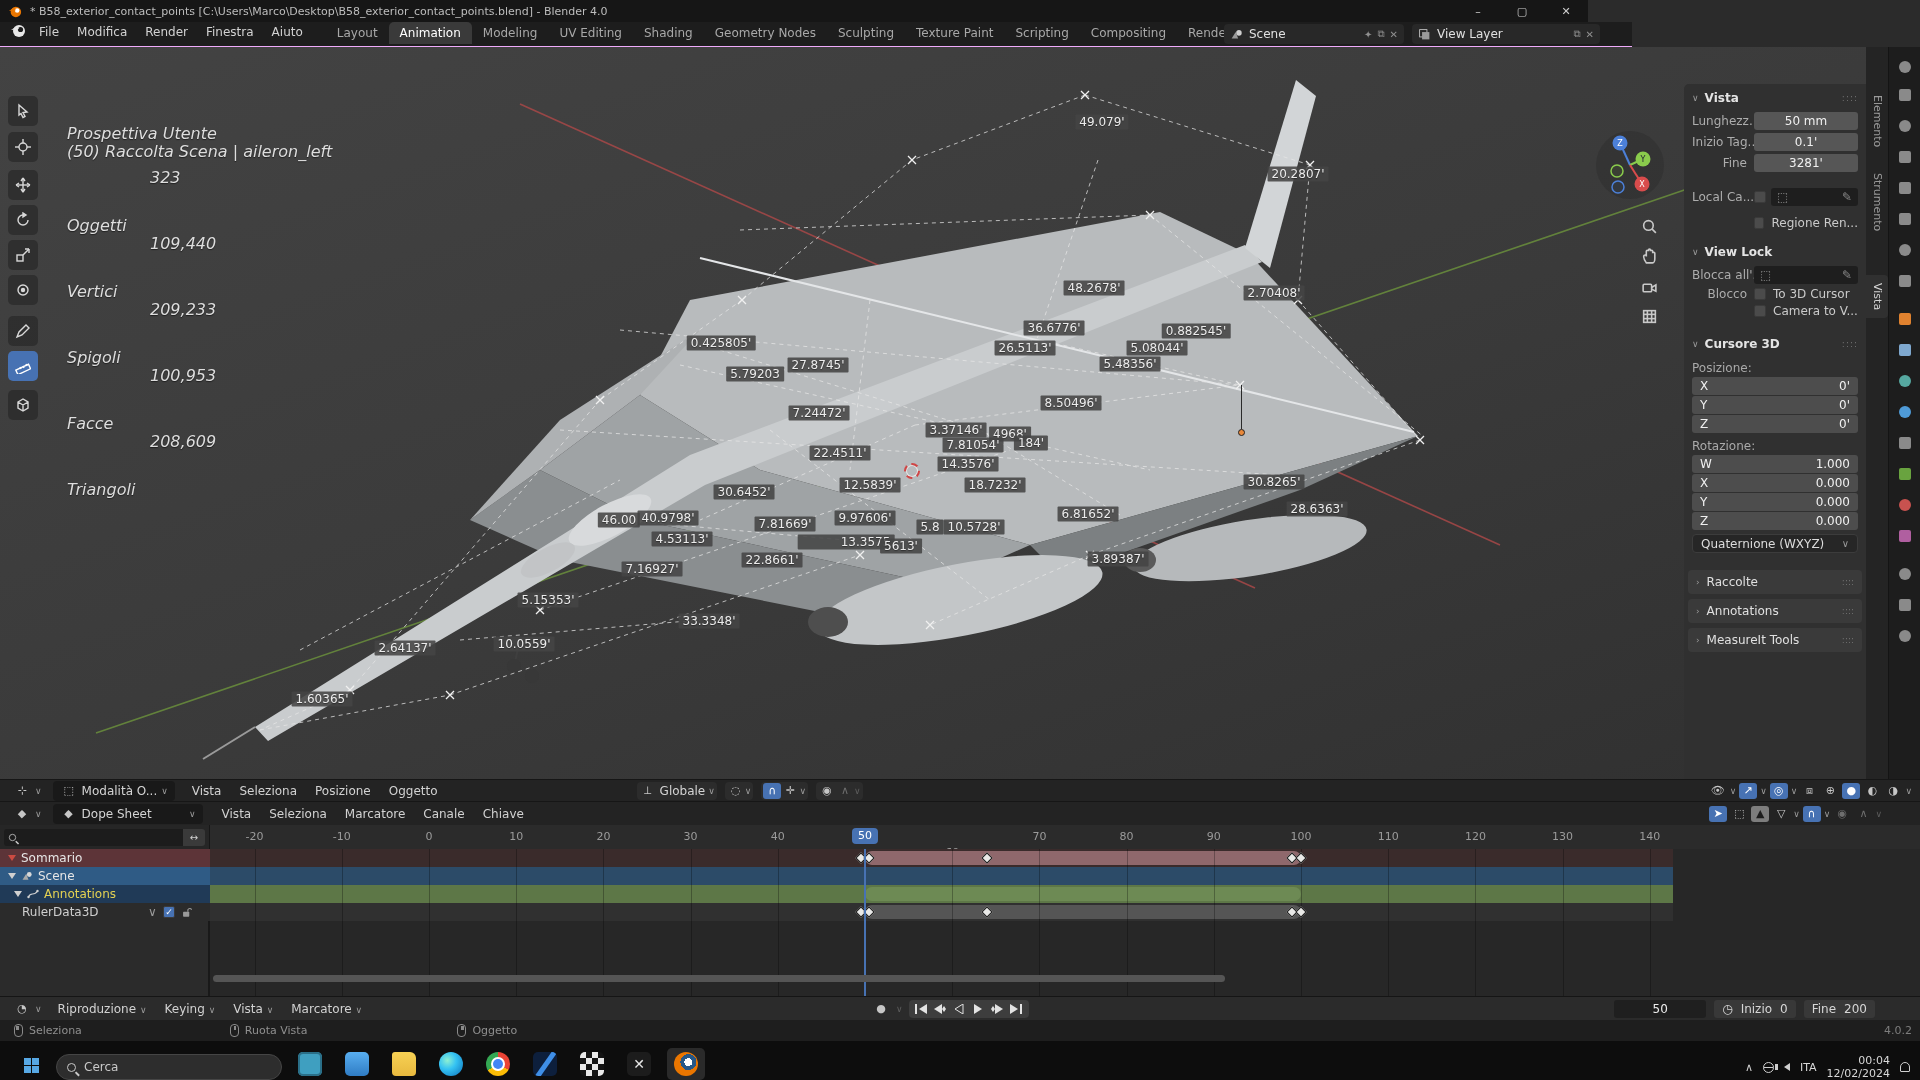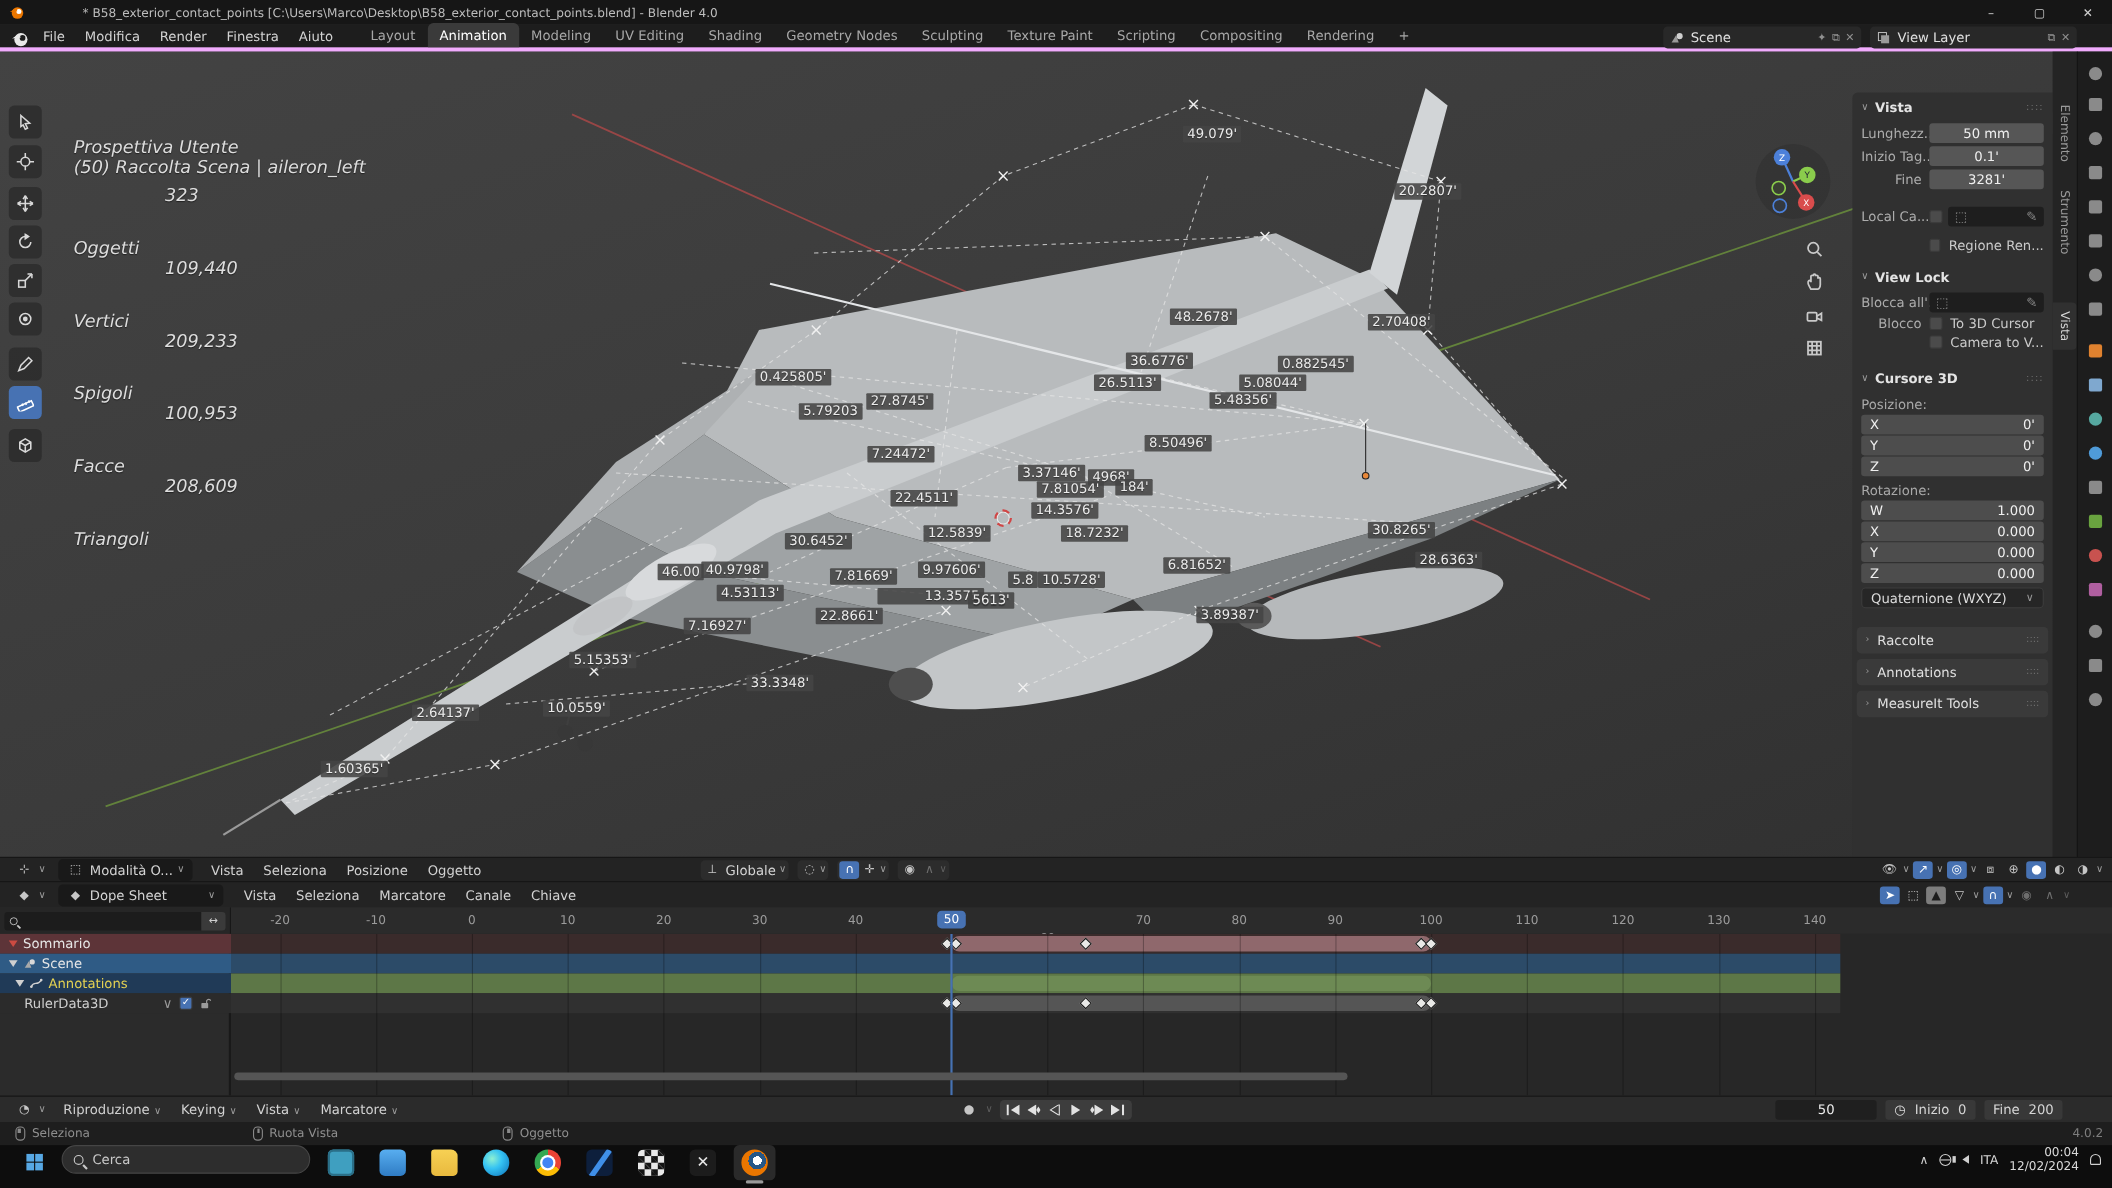--- a/index.html
+++ b/index.html
@@ -2,29 +2,29 @@
 <html><head>
 <meta charset="utf-8">
 <style>
   * { margin:0; padding:0; box-sizing:border-box; }
   html,body { width:1920px; height:1080px; overflow:hidden; background:#000;
     font-family:"DejaVu Sans", sans-serif; }
   #app { position:relative; width:1920px; height:1080px; background:#2b2b2b; }
   .abs { position:absolute; }
 
   
-  #titlebar { left:0; top:0; width:1920px; height:22px; background:#161616;
-    display:flex; align-items:center; color:#bdbdbd; font-size:11px;gap:45px; }
+  #titlebar { left:0; top:0; width:1588px; height:22px; background:#161616;
+    display:flex; align-items:center; color:#bdbdbd; font-size:11px; }
   #titlebar .blender-logo { width:14px; height:14px; margin:0 8px 0 8px; }
   #win-controls { position:absolute; right:0; top:0; height:22px; display:flex; }
   #win-controls .wbtn { width:44px; height:22px; display:flex; align-items:center; justify-content:center;
     color:#cfcfcf; font-size:11px; }
   
-  #topbar { left:0; top:22px; width:1920px; height:25px; background:#1d1d1d; display:flex; align-items:flex-end;
-    border-bottom:4px solid #f0abfc; }
+  #topbar { left:0; top:22px; width:1632px; height:25px; background:#1d1d1d; display:flex; align-items:flex-start;
+    border-bottom:1px solid #f0abfc; }
   .menu-item { color:#d2d2d2; font-size:12px; padding:3px 9px; border-radius:4px; }
   .ws-tabs { display:flex; margin-left:14px; }
   .ws-tab { color:#a8a8a8; font-size:12px; padding:4px 11px; border-radius:5px 5px 0 0; }
   .ws-tab.active { background:#3a3a3a; color:#ffffff; }
   #scene-block { position:absolute; right:228px; top:2px; height:20px; display:flex; align-items:center;
     background:#282828; border-radius:4px; padding:0 6px; width:180px; }
   #viewlayer-block { position:absolute; right:32px; top:2px; height:20px; display:flex; align-items:center;
     background:#282828; border-radius:4px; padding:0 6px; width:188px; }
   .sel-txt { color:#e0e0e0; font-size:12px; margin-left:6px; flex:1; }
   .mini-ic { color:#909090; font-size:10px; margin-left:5px; }
@@ -142,21 +142,21 @@
 
   
   #statusbar { left:0; top:1020px; width:1920px; height:21px; background:#1e1e1e; display:flex; align-items:center;
     color:#8f8f8f; font-size:11px; }
   .mouse { width:9px; height:13px; border:1px solid #8a8a8a; border-radius:4px; position:relative; margin-right:6px; }
   .mouse i { position:absolute; background:#8a8a8a; width:3px; height:4px; top:1px; }
   .mouse.m-left i { left:1px; } .mouse.m-mid i { left:3px; width:2px; } .mouse.m-right i { right:1px; }
   #blender-ver { position:absolute; right:8px; color:#7d7d7d; }
 
   
-  #taskbar { left:0; top:1041px; width:1920px; height:39px; background:#0d0d0d; display:flex; align-items:flex-start; }
+  #taskbar { left:0; top:1041px; width:1920px; height:39px; background:#0d0d0d; display:flex; align-items:flex-end; }
   #start-btn { margin-left:14px; width:34px; height:30px; display:flex; align-items:center; justify-content:center; border-radius:4px; }
   .win-grid { display:grid; grid-template-columns:7px 7px; grid-template-rows:7px 7px; gap:1px; }
   .win-grid b { background:#57a8e4; }
   #search-pill { margin-left:8px; width:226px; height:26px; background:#2d2d2d; border:1px solid #454545;
     border-radius:13px; display:flex; align-items:center; color:#c9c9c9; font-size:12px; padding:0 10px; gap:8px; }
   .lens { width:9px; height:9px; border:1.5px solid #c9c9c9; border-radius:50%; position:relative; }
   .lens:after { content:""; position:absolute; width:5px; height:1.5px; background:#c9c9c9; transform:rotate(45deg); left:7px; top:9px; }
   .tb-app { width:38px; height:32px; margin-left:9px; display:flex; align-items:center; justify-content:center; border-radius:5px; position:relative; }
   .tb-app.active { background:#2a2a2a; }
   .tb-app.active:after { content:""; position:absolute; bottom:-3px; left:11px; width:16px; height:3px; background:#9a9a9a; border-radius:2px; }

